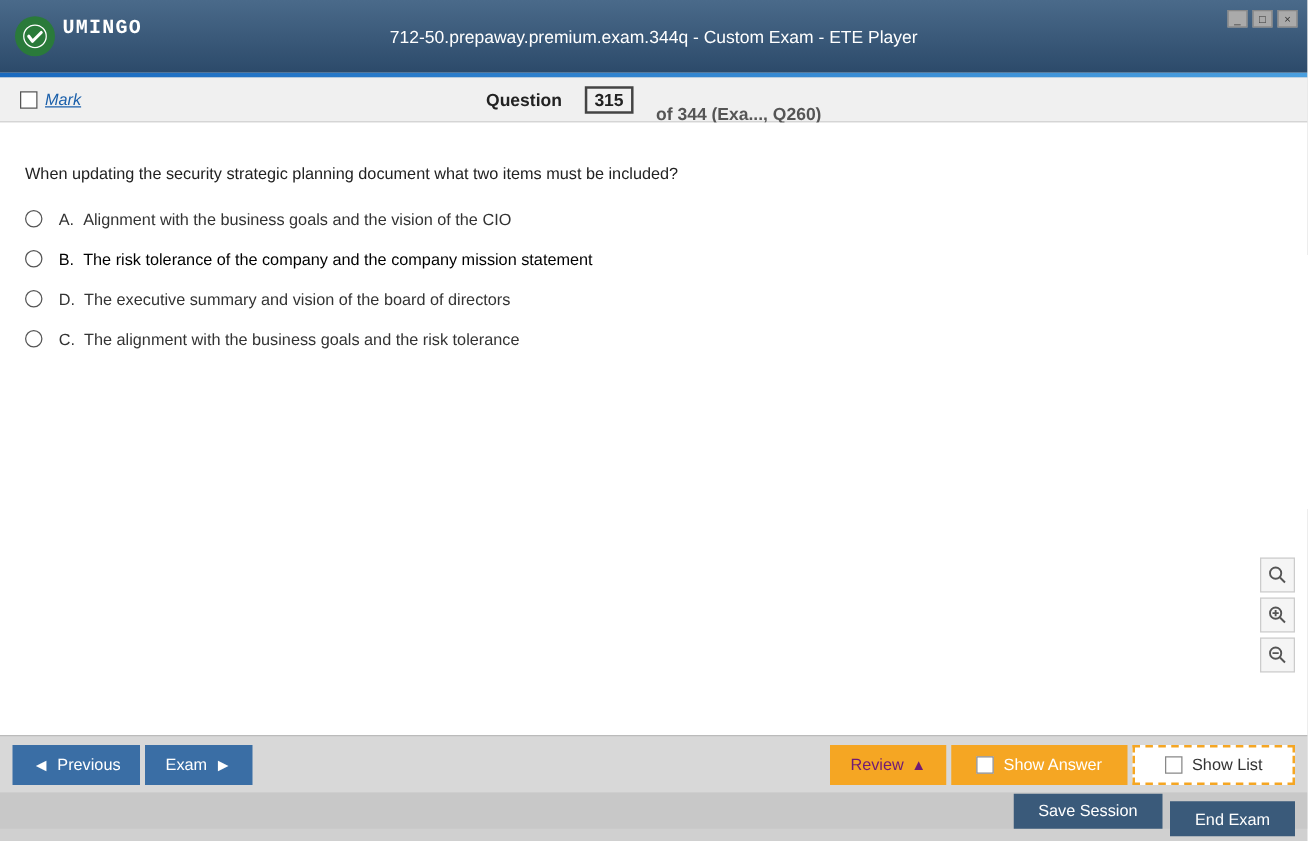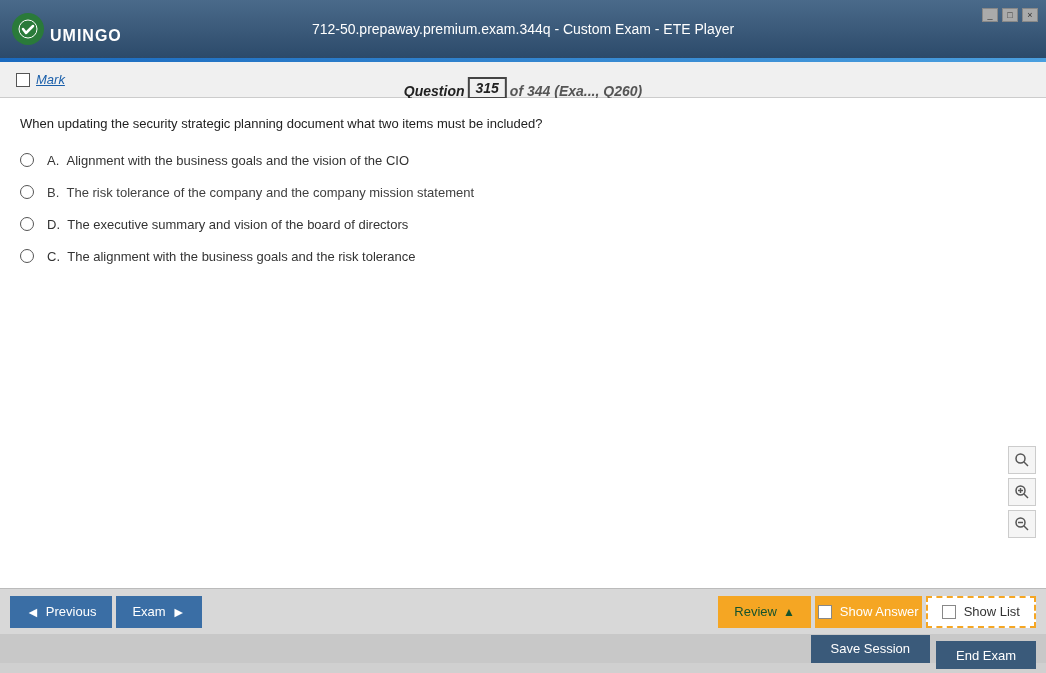--- a/index.html
+++ b/index.html
@@ -17,22 +17,23 @@
     .title-bar {
       background: linear-gradient(to bottom, #4a6a8a, #2c4a6a);
       height: 58px;
       display: flex;
       align-items: center;
       padding: 0 12px;
       position: relative;
     }
     .title-bar-logo {
       display: flex;
-      align-items: flex-end;
+      align-items: flex-start;
       gap: 6px;
+      font-family: Liberation Mono, monospace;
     }
     .logo-circle {
       width: 32px;
       height: 32px;
       background: #2a7a3a;
       border-radius: 50%;
       display: flex;
       align-items: center;
       justify-content: center;
       color: white;
@@ -104,45 +105,44 @@
       text-decoration: underline;
       cursor: pointer;
       font-size: 13px;
       font-style: italic;
     }
     .question-number-area {
       position: absolute;
       left: 50%;
       transform: translateX(-50%);
       display: flex;
-      align-items: flex-end;
-      gap: 3px;
+      align-items: center;
+      gap: 18px;
       font-size: 14px;
       font-weight: bold;
       color: #222;
-      font-style: italic;
     }
     .question-number-box {
       border: 2px solid #444;
       padding: 1px 6px;
       font-size: 14px;
       font-weight: bold;
     }
     .question-of {
       font-size: 14px;
       color: #555;
       margin-top: 23px;
     }
 
     
     .main-content {
       background: white;
       position: relative;
       height: 490px;
-      padding: 16px 20px;
+      padding: 31px 20px;
       overflow: hidden;
     }
     .question-text {
       font-size: 13px;
       color: #222;
       margin-bottom: 18px;
       line-height: 1.5;
     }
     .answer-option {
       display: flex;
@@ -160,21 +160,21 @@
       background: white;
       flex-shrink: 0;
       margin-top: 1px;
     }
     .option-text {
       font-size: 13px;
       color: #333;
       line-height: 1.4;
     }
     .option-text.orange {
-      color: #404040;
+      color: #000000;
     }
 
     
     .zoom-controls {
       position: absolute;
       right: 10px;
       bottom: 50px;
       display: flex;
       flex-direction: column;
       gap: 4px;
@@ -214,47 +214,47 @@
       align-items: center;
       gap: 6px;
     }
     .nav-btn .arrow {
       font-size: 14px;
     }
     .review-btn {
       height: 32px;
       padding: 0 16px;
       background: #f5a623;
-      color: #14532d;
+      color: #701a75;
       border: none;
       cursor: pointer;
       font-size: 13px;
       display: flex;
       align-items: center;
       gap: 6px;
       margin-left: auto;
     }
     .review-arrow {
       font-size: 12px;
     }
     .show-answer-btn {
       height: 32px;
-      padding: 0 3px;
+      padding: 0 20px;
       background: #f5a623;
       color: white;
       border: none;
       cursor: pointer;
       font-size: 13px;
       display: flex;
       align-items: center;
       gap: 8px;
     }
     .show-list-btn {
       height: 32px;
-      padding: 0 14px;
+      padding: 0 24px;
       background: white;
       color: #333;
       border: 2px dashed #f5a623;
       cursor: pointer;
       font-size: 13px;
       display: flex;
       align-items: center;
       gap: 8px;
     }
     .checkbox-indicator {

